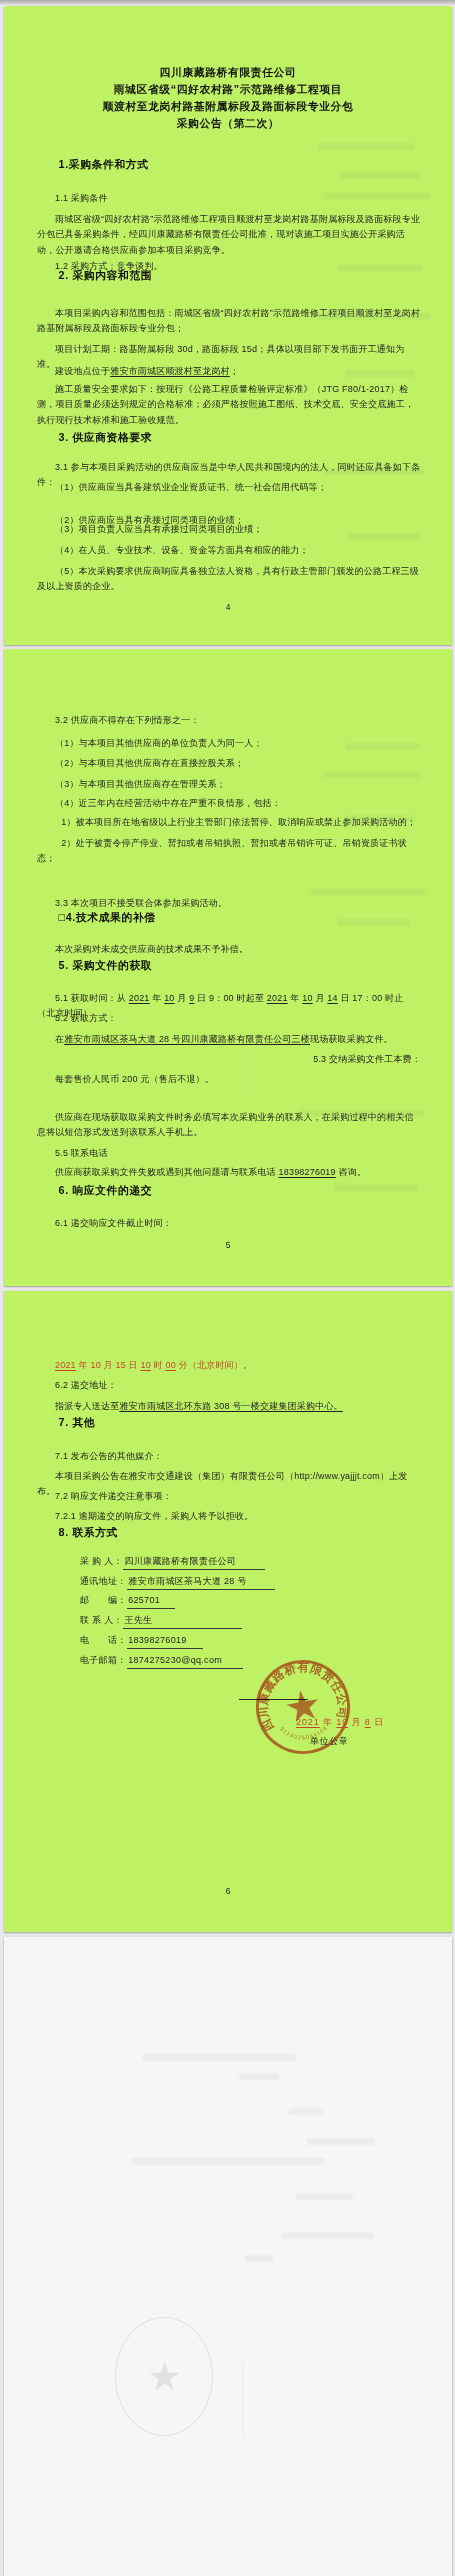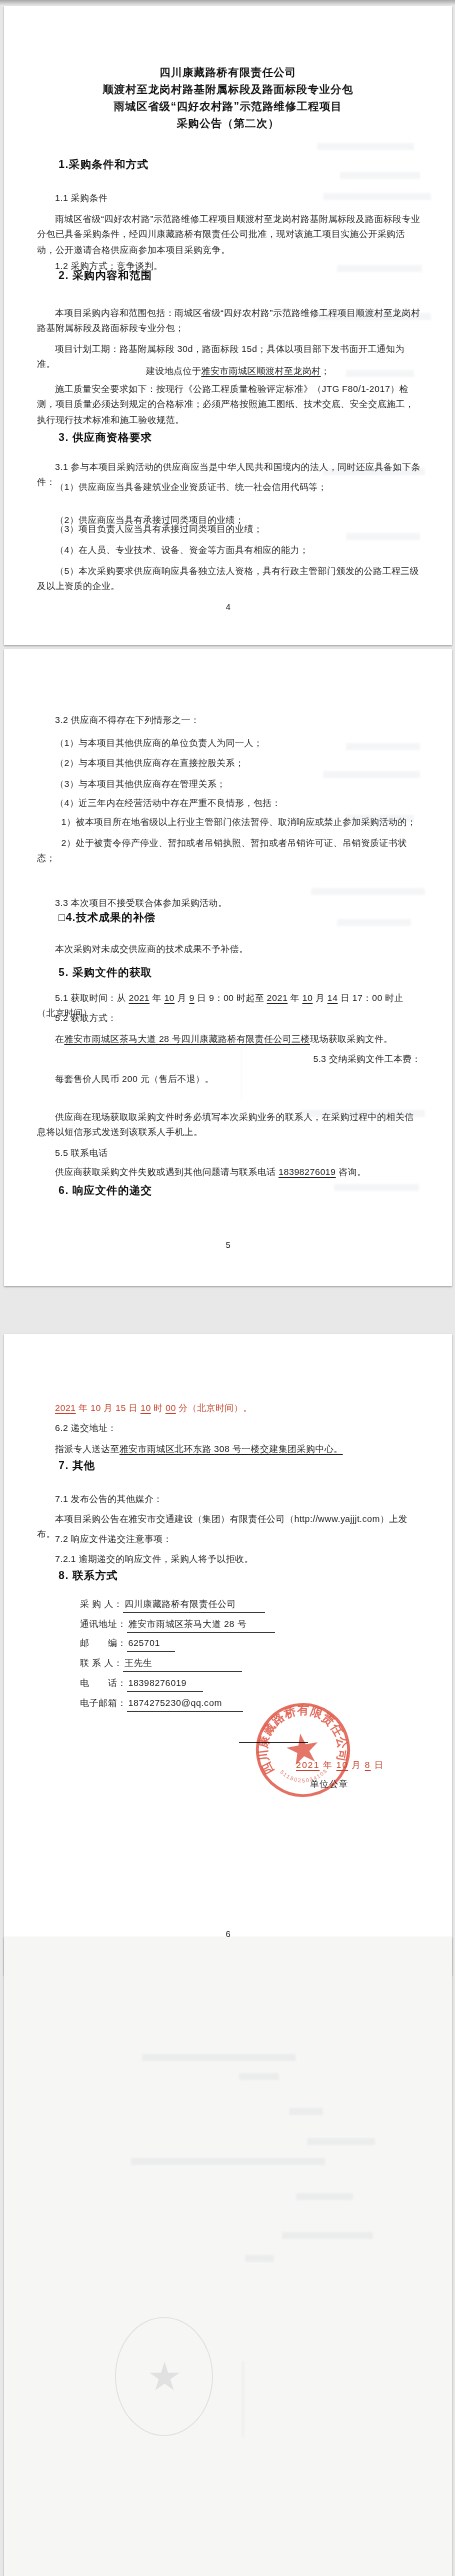--- a/index.html
+++ b/index.html
@@ -1,21 +1,21 @@
 <!DOCTYPE html>
 <html style="--red: #c8432e; --seal: #dd4a38;font-size:9px"><head>
 <meta charset="utf-8">
 <style>
   :root { --red:#c8432e; --seal:#dd4a38; }
   html,body { margin:0; padding:0; }
   body { font-family:"Liberation Sans","DejaVu Sans",sans-serif; background:#e8e8e8; }
   #canvas { position:relative; width:456px; height:2576px; background:#e8e8e8; overflow:hidden; }
   .topband { position:absolute; top:0; left:0; width:456px; height:5.1px;
              background:linear-gradient(#a8a8a8,#e2e2e2); }
-  .page { position:absolute; left:4px; width:448px; background:#ffffff;
+  .page { position:absolute; left:4px; width:448px; background:#bef264;
           box-shadow:0 0.6px 1.7px rgba(0,0,0,.30), 0 0 0.6px rgba(0,0,0,.18); }
   .page4 { background:#f6f6f5; }
   .title-block { position:absolute; left:0; right:0; text-align:center;
                  font-weight:bold; font-size:10.8px; line-height:17px; color:#151515; letter-spacing:0.6px; }
   .tb { position:absolute; left:33px; right:31px; font-size:9px; line-height:15.4px;
         letter-spacing:0.2px; color:#222; text-indent:2em; }
   .hd { font-weight:bold; font-size:10.8px; letter-spacing:0.6px; color:#111; }
   .sub { text-indent:2.7em; }
   .red { color:var(--red); }
   .u { text-decoration:underline; text-underline-offset:2.3px; }
@@ -40,32 +40,32 @@
 </style>
 </head>
 <body>
 
 <div id="canvas">
   <div class="topband"></div>
 
   <div class="page" style="top:5.7px;height:639px;">
     <div class="title-block" style="top:58px;">
       <div>四川康藏路桥有限责任公司</div>
+      <div>雨城区省级“四好农村路”示范路维修工程项目</div>
       <div>顺渡村至龙岗村路基附属标段及路面标段专业分包</div>
-      <div>雨城区省级“四好农村路”示范路维修工程项目</div>
       <div>采购公告（第二次）</div>
     </div>
     <div class="tb hd" style="top:151px;">1.采购条件和方式</div>
     <div class="tb" style="top:185px;">1.1 采购条件</div>
     <div class="tb" style="top:206px;">雨城区省级“四好农村路”示范路维修工程项目顺渡村至龙岗村路基附属标段及路面标段专业分包已具备采购条件，经四川康藏路桥有限责任公司批准，现对该施工项目实施公开采购活动，公开邀请合格供应商参加本项目采购竞争。</div>
     <div class="tb" style="top:253px;">1.2 采购方式：竞争谈判。</div>
     <div class="tb hd" style="top:262px;">2. 采购内容和范围</div>
     <div class="tb" style="top:300px;">本项目采购内容和范围包括：雨城区省级“四好农村路”示范路维修工程项目顺渡村至龙岗村路基附属标段及路面标段专业分包；</div>
     <div class="tb" style="top:336px;">项目计划工期：路基附属标段 30d，路面标段 15d；具体以项目部下发书面开工通知为准。</div>
-    <div class="tb" style="top:358px;text-align:center;"><span>建设地点位于</span><span class="u">雅安市雨城区顺渡村至龙岗村</span><span>；</span></div>
+    <div class="tb" style="top:358px;"><span>建设地点位于</span><span class="u">雅安市雨城区顺渡村至龙岗村</span><span>；</span></div>
     <div class="tb" style="top:376px;">施工质量安全要求如下：按现行《公路工程质量检验评定标准》（JTG F80/1-2017）检测，项目质量必须达到规定的合格标准；必须严格按照施工图纸、技术交底、安全交底施工，执行现行技术标准和施工验收规范。</div>
     <div class="tb hd" style="top:424px;">3. 供应商资格要求</div>
     <div class="tb" style="top:454px;">3.1 参与本项目采购活动的供应商应当是中华人民共和国境内的法人，同时还应具备如下条件：</div>
     <div class="tb" style="top:474px;">（1）供应商应当具备建筑业企业资质证书、统一社会信用代码等；</div>
     <div class="tb" style="top:495px;margin-top:12px;">（2）供应商应当具有承接过同类项目的业绩；</div>
     <div class="tb" style="top:516px;">（3）项目负责人应当具有承接过同类项目的业绩；</div>
     <div class="tb" style="top:537px;">（4）在人员、专业技术、设备、资金等方面具有相应的能力；</div>
     <div class="tb" style="top:558px;">（5）本次采购要求供应商响应具备独立法人资格，具有行政主管部门颁发的公路工程三级及以上资质的企业。</div>
     <div class="pageno" style="top:596px;">4</div>
     <i class="gh" style="left:313px;top:137px;width:97px;"></i>
@@ -82,42 +82,43 @@
     <div class="tb" style="top:64px;">3.2 供应商不得存在下列情形之一：</div>
     <div class="tb" style="top:87px;">（1）与本项目其他供应商的单位负责人为同一人；</div>
     <div class="tb" style="top:107px;">（2）与本项目其他供应商存在直接控股关系；</div>
     <div class="tb" style="top:128px;">（3）与本项目其他供应商存在管理关系；</div>
     <div class="tb" style="top:147px;">（4）近三年内在经营活动中存在严重不良情形，包括：</div>
     <div class="tb sub" style="top:166px;">1）被本项目所在地省级以上行业主管部门依法暂停、取消响应或禁止参加采购活动的；</div>
     <div class="tb sub" style="top:187px;">2）处于被责令停产停业、暂扣或者吊销执照、暂扣或者吊销许可证、吊销资质证书状态；</div>
     <div class="tb" style="top:247px;">3.3 本次项目不接受联合体参加采购活动。</div>
     <div class="tb hd" style="top:261px;">□4.技术成果的补偿</div>
     <div class="tb" style="top:293px;">本次采购对未成交供应商的技术成果不予补偿。</div>
-    <div class="tb hd" style="top:316px;">5. 采购文件的获取</div>
+    <div class="tb hd" style="top:309px;">5. 采购文件的获取</div>
     <div class="tb" style="top:342px;"><span>5.1 获取时间：从 </span><span class="u">2021</span><span> 年 </span><span class="u">10</span><span> 月 </span><span class="u">9</span><span> 日 9：00 时起至 </span><span class="u">2021</span><span> 年 </span><span class="u">10</span><span> 月 </span><span class="u">14</span><span> 日 17：00 时止（北京时间）</span></div>
     <div class="tb" style="top:362px;">5.2 获取方式：</div>
     <div class="tb" style="top:383px;"><span>在</span><span class="u">雅安市雨城区茶马大道 28 号四川康藏路桥有限责任公司三楼</span><span>现场获取采购文件。</span></div>
     <div class="tb" style="top:403px;text-align:right;">5.3 交纳采购文件工本费：</div>
     <div class="tb" style="top:423px;">每套售价人民币 200 元（售后不退）。</div>
     <div class="tb" style="top:461px;">供应商在现场获取取采购文件时务必填写本次采购业务的联系人，在采购过程中的相关信息将以短信形式发送到该联系人手机上。</div>
     <div class="tb" style="top:497px;">5.5 联系电话</div>
     <div class="tb" style="top:516px;"><span>供应商获取采购文件失败或遇到其他问题请与联系电话 </span><span class="u">18398276019</span><span> 咨询。</span></div>
     <div class="tb hd" style="top:534px;">6. 响应文件的递交</div>
+    <div class="tb" style="top:567px;">6.1 递交响应文件截止时间：</div>
     <div class="pageno" style="top:591px;">5</div>
     <i class="gh" style="left:342px;top:94px;width:74px;"></i>
     <i class="gh" style="left:319px;top:122px;width:97px;"></i>
     <i class="gh" style="left:342px;top:166px;width:68px;"></i>
     <i class="gh" style="left:307px;top:239px;width:114px;"></i>
     <i class="gh" style="left:333px;top:270px;width:74px;"></i>
     <i class="gh" style="left:296px;top:461px;width:125px;"></i>
     <i class="gh" style="left:237px;top:399px;width:1.1px;height:51px;"></i>
     <i class="gh" style="left:330px;top:535px;width:85px;"></i>
   </div>
 
-  <div class="page" style="top:1334px;height:641px;">
+  <div class="page" style="top:1291px;height:641px;">
     <div class="tb red" style="top:67px;"><span class="u">2021</span><span> 年 10 月 15 日 </span><span class="u">10</span><span> 时 </span><span class="u">00</span><span> 分（北京时间）。</span></div>
     <div class="tb" style="top:87px;">6.2 递交地址：</div>
     <div class="tb" style="top:108px;"><span>指派专人送达至</span><span class="u">雅安市雨城区北环东路 308 号一楼交建集团采购中心。</span></div>
     <div class="tb hd" style="top:124px;">7. 其他</div>
     <div class="tb" style="top:158px;">7.1 发布公告的其他媒介：</div>
     <div class="tb" style="top:178px;">本项目采购公告在雅安市交通建设（集团）有限责任公司（http://www.yajjjt.com）上发布。</div>
     <div class="tb" style="top:198px;">7.2 响应文件递交注意事项：</div>
     <div class="tb" style="top:218px;">7.2.1 逾期递交的响应文件，采购人将予以拒收。</div>
     <div class="tb hd" style="top:234px;">8. 联系方式</div>
 

